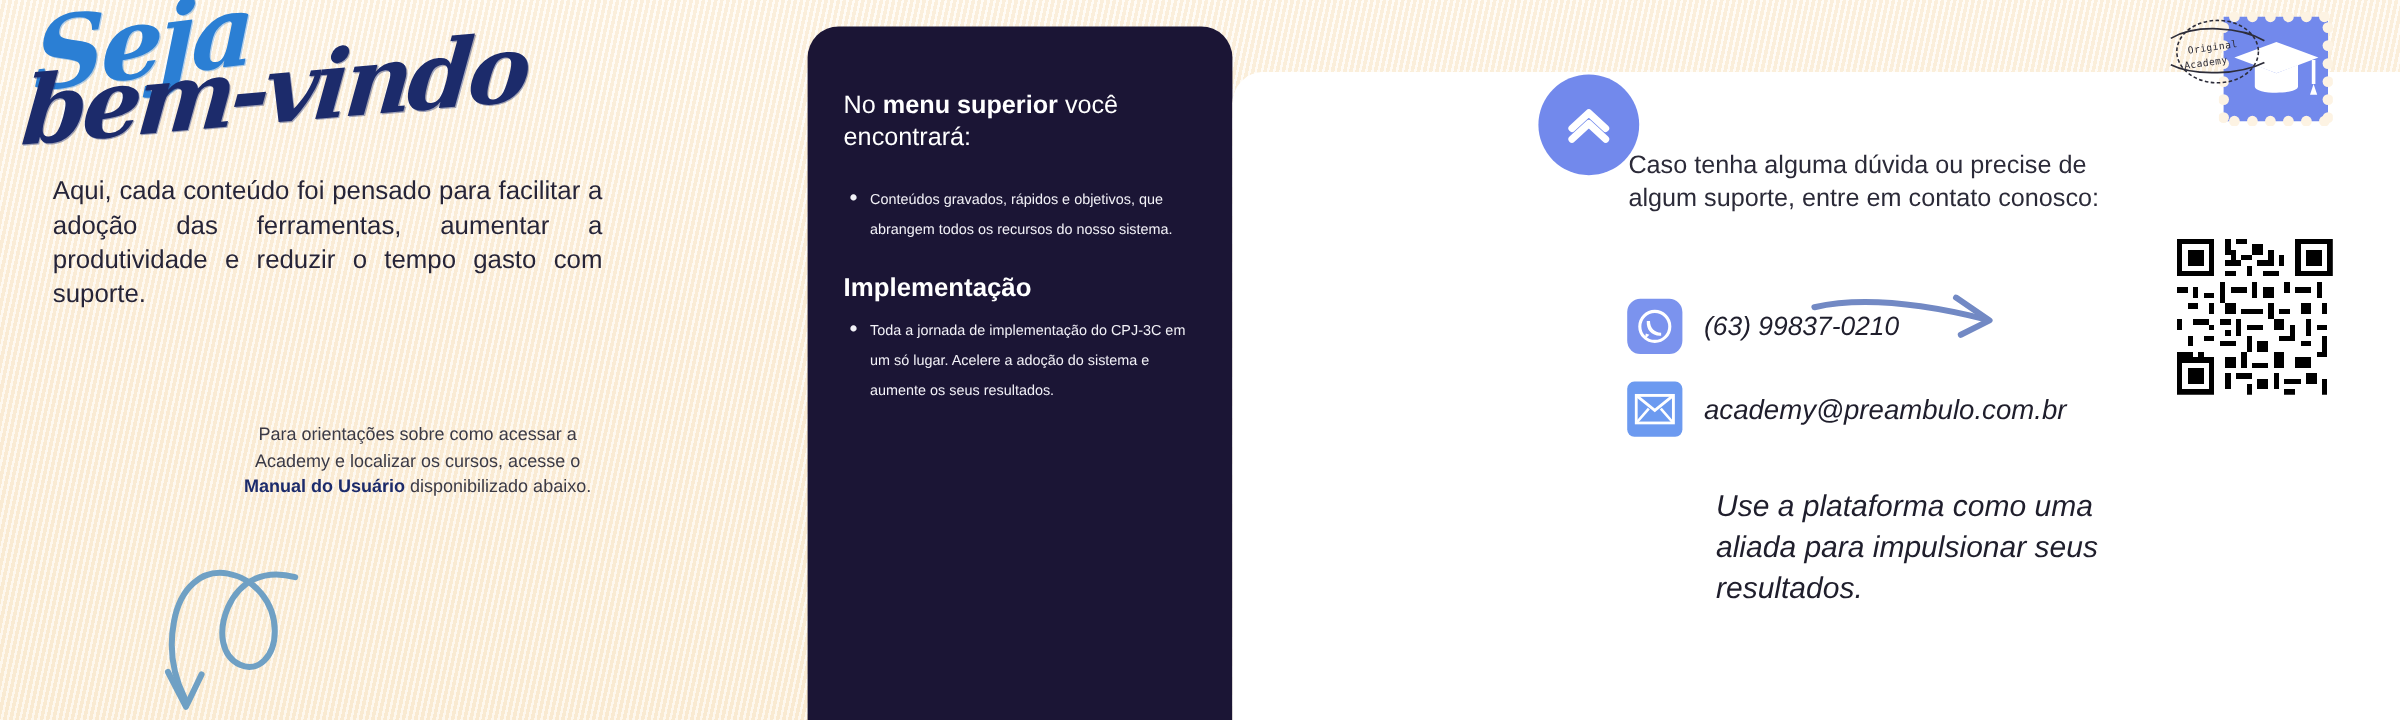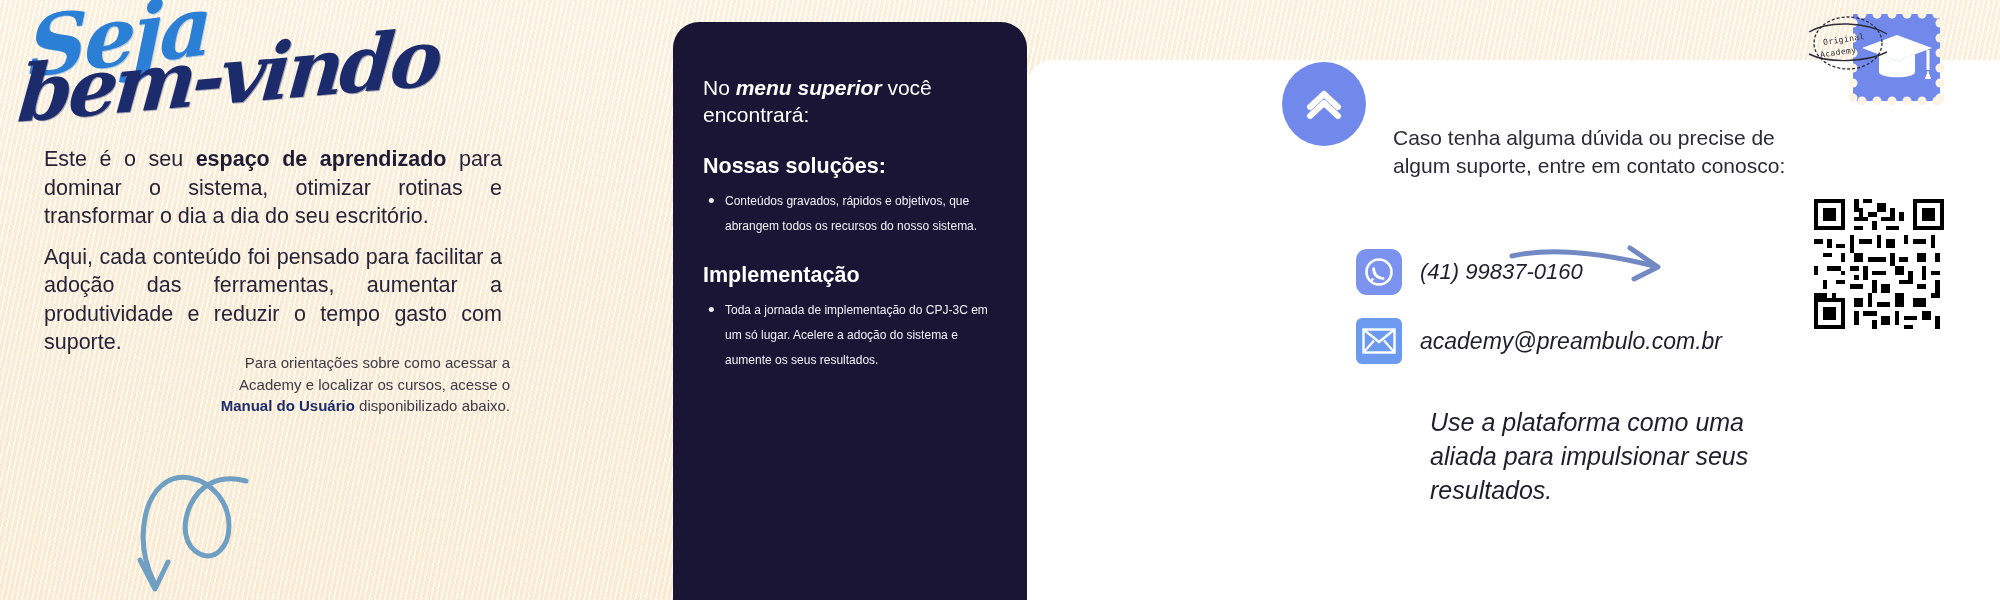--- a/index.html
+++ b/index.html
@@ -89,24 +89,24 @@
     line-height: 28.5px;
     color: #262438;
     text-align: justify;
     text-justify: inter-word;
     margin-bottom: 12px;
   }
   .intro-p b { font-weight: bold; color: #1e1c35; }
 
   #footnote {
     position: absolute;
-    left: 208px;
+    left: 197px;
     top: 352px;
     width: 302px;
-    text-align: right;
+    text-align: center;
     font-size: 15px;
     line-height: 21.5px;
     color: #3b3a46;
   }
   #footnote b { color: #1c2b6b; font-weight: bold; }
 
   #curl-arrow {
     position: absolute;
     left: 128px;
     top: 448px;
@@ -126,21 +126,21 @@
     padding: 52px 26px 0 30px;
     color: #ffffff;
   }
 
   #panel-lead {
     font-size: 21px;
     line-height: 27px;
     color: #ffffff;
     margin-bottom: 26px;
   }
-  #panel-lead b { font-weight: bold; font-style: italic; }
+  #panel-lead b { font-weight: bold; }
 
   .panel-h {
     font-size: 21.5px;
     font-weight: bold;
     color: #ffffff;
     margin-bottom: 10px;
   }
 
   .panel-list {
     list-style: none;
@@ -190,21 +190,20 @@
   }
 
   #contact-intro {
     position: absolute;
     left: 1357px;
     top: 124px;
     width: 420px;
     font-size: 21px;
     line-height: 28px;
     color: #2b2a38;
-    margin-left: 36px;
   }
 
   .contact-row {
     position: absolute;
     display: flex;
     align-items: center;
     gap: 18px;
   }
   #contact-phone { left: 1356px; top: 249px; }
   #contact-email { left: 1356px; top: 318px; text-align: center; }
@@ -293,43 +292,39 @@
 
   <div id="left-col">
 
     <div id="script-heading">
       <div id="script-seja">Seja</div>
       <div id="script-bemvindo">bem-vindo</div>
     </div>
 
     <div id="intro-block">
       <p class="intro-p">
-        <span>Este é o seu </span><b>espaço de aprendizado</b><span> para dominar o sistema, otimizar rotinas e transformar o dia a dia do seu escritório.</span>
-      </p>
-      <p class="intro-p">
         <span> Aqui, cada conteúdo foi pensado para facilitar a adoção das ferramentas, aumentar a produtividade e reduzir o tempo gasto com suporte.</span>
       </p>
     </div>
 
     <div id="footnote">
       <span>Para orientações sobre como acessar a Academy e localizar os cursos, acesse o </span><b>Manual do Usuário</b><span> disponibilizado abaixo.</span>
     </div>
 
     <svg id="curl-arrow" viewBox="0 0 160 152">
       <path d="M118 33 C 92 26, 72 36, 62 58 C 53 79, 57 99, 72 106 C 87 113, 101 99, 101 78 C 101 54, 84 34, 62 30 C 40 26, 22 42, 17 70 C 12 96, 18 118, 26 134" fill="none" stroke="#6fa0c4" stroke-width="5" stroke-linecap="round"></path>
       <path d="M12 112 L27 141 L40 114" fill="none" stroke="#6fa0c4" stroke-width="5" stroke-linecap="round" stroke-linejoin="round"></path>
     </svg>
   </div>
 
   <div id="dark-panel">
     <div id="panel-lead">
       <span>No </span><b>menu superior</b><span> você encontrará:</span>
     </div>
 
-    <h3 class="panel-h">Nossas soluções:</h3>
     <ul class="panel-list">
       <li>Conteúdos gravados, rápidos e objetivos, que abrangem todos os recursos do nosso sistema.</li>
     </ul>
 
     <h3 class="panel-h">Implementação</h3>
     <ul class="panel-list">
       <li>Toda a jornada de implementação do CPJ-3C em um só lugar. Acelere a adoção do sistema e aumente os seus resultados.</li>
     </ul>
   </div>
 
@@ -345,21 +340,21 @@
   <div id="contact-intro">Caso tenha alguma dúvida ou precise de algum suporte, entre em contato conosco:</div>
 
   <div class="contact-row" id="contact-phone">
     <span class="contact-icon">
       <svg width="34" height="34" viewBox="0 0 34 34">
         <circle cx="17" cy="17" r="12.5" fill="none" stroke="#ffffff" stroke-width="2.6"></circle>
         <path d="M13 12.5 c0 6 3.8 9.6 9.3 9.8 l0 2.4 c-8 0.4 -12.4 -4.6 -12 -12.2 z" fill="#ffffff"></path>
         <path d="M8.5 28 L12.5 24 L9.5 23 z" fill="#ffffff"></path>
       </svg>
     </span>
-    <span class="contact-text">(41) 99837-0160</span>
+    <span class="contact-text">(63) 99837-0210</span>
   </div>
 
   <div class="contact-row" id="contact-email">
     <span class="contact-icon" id="email-icon-box">
       <svg width="34" height="26" viewBox="0 0 34 26">
         <rect x="1.5" y="1.5" width="31" height="23" fill="#6c9af0" stroke="#ffffff" stroke-width="2.4"></rect>
         <path d="M1.5 1.5 L17 14 L32.5 1.5" fill="none" stroke="#ffffff" stroke-width="2.4"></path>
         <path d="M1.5 24.5 L12 12.5 M32.5 24.5 L22 12.5" fill="none" stroke="#ffffff" stroke-width="2.2"></path>
       </svg>
     </span>

